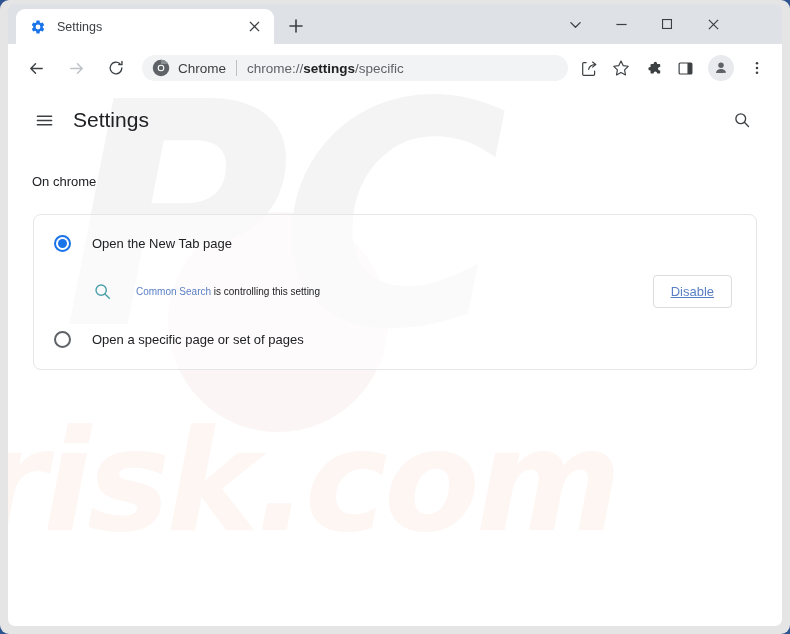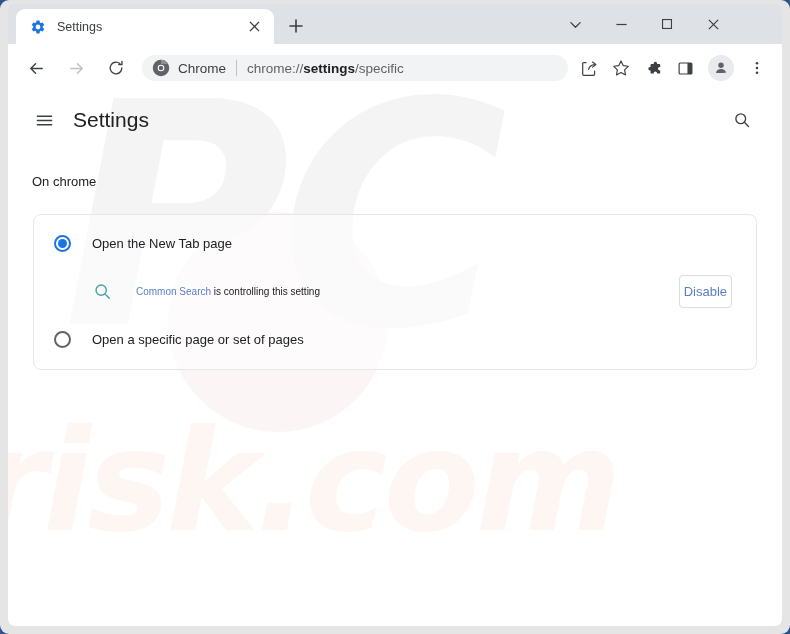--- a/index.html
+++ b/index.html
@@ -299,23 +299,24 @@
     flex: 1 1 auto;
   }
   #controlled-text .ext-name { color: #5a7fc4; }
   #disable-button {
     font-size: 13px;
     color: #5a7fc4;
     font-weight: 500;
     background: #ffffff;
     border: 1px solid #dadce0;
     border-radius: 4px;
-    padding: 8px 4px;
+    padding: 8px 17px;
     flex: 0 0 auto;
     font-family: "Liberation Sans", sans-serif;
+    text-decoration: underline;
   }
 
   svg { display: block; }
 </style>
 </head>
 <body>
 
 <div id="window-frame">
 
   <div id="tab-strip">

